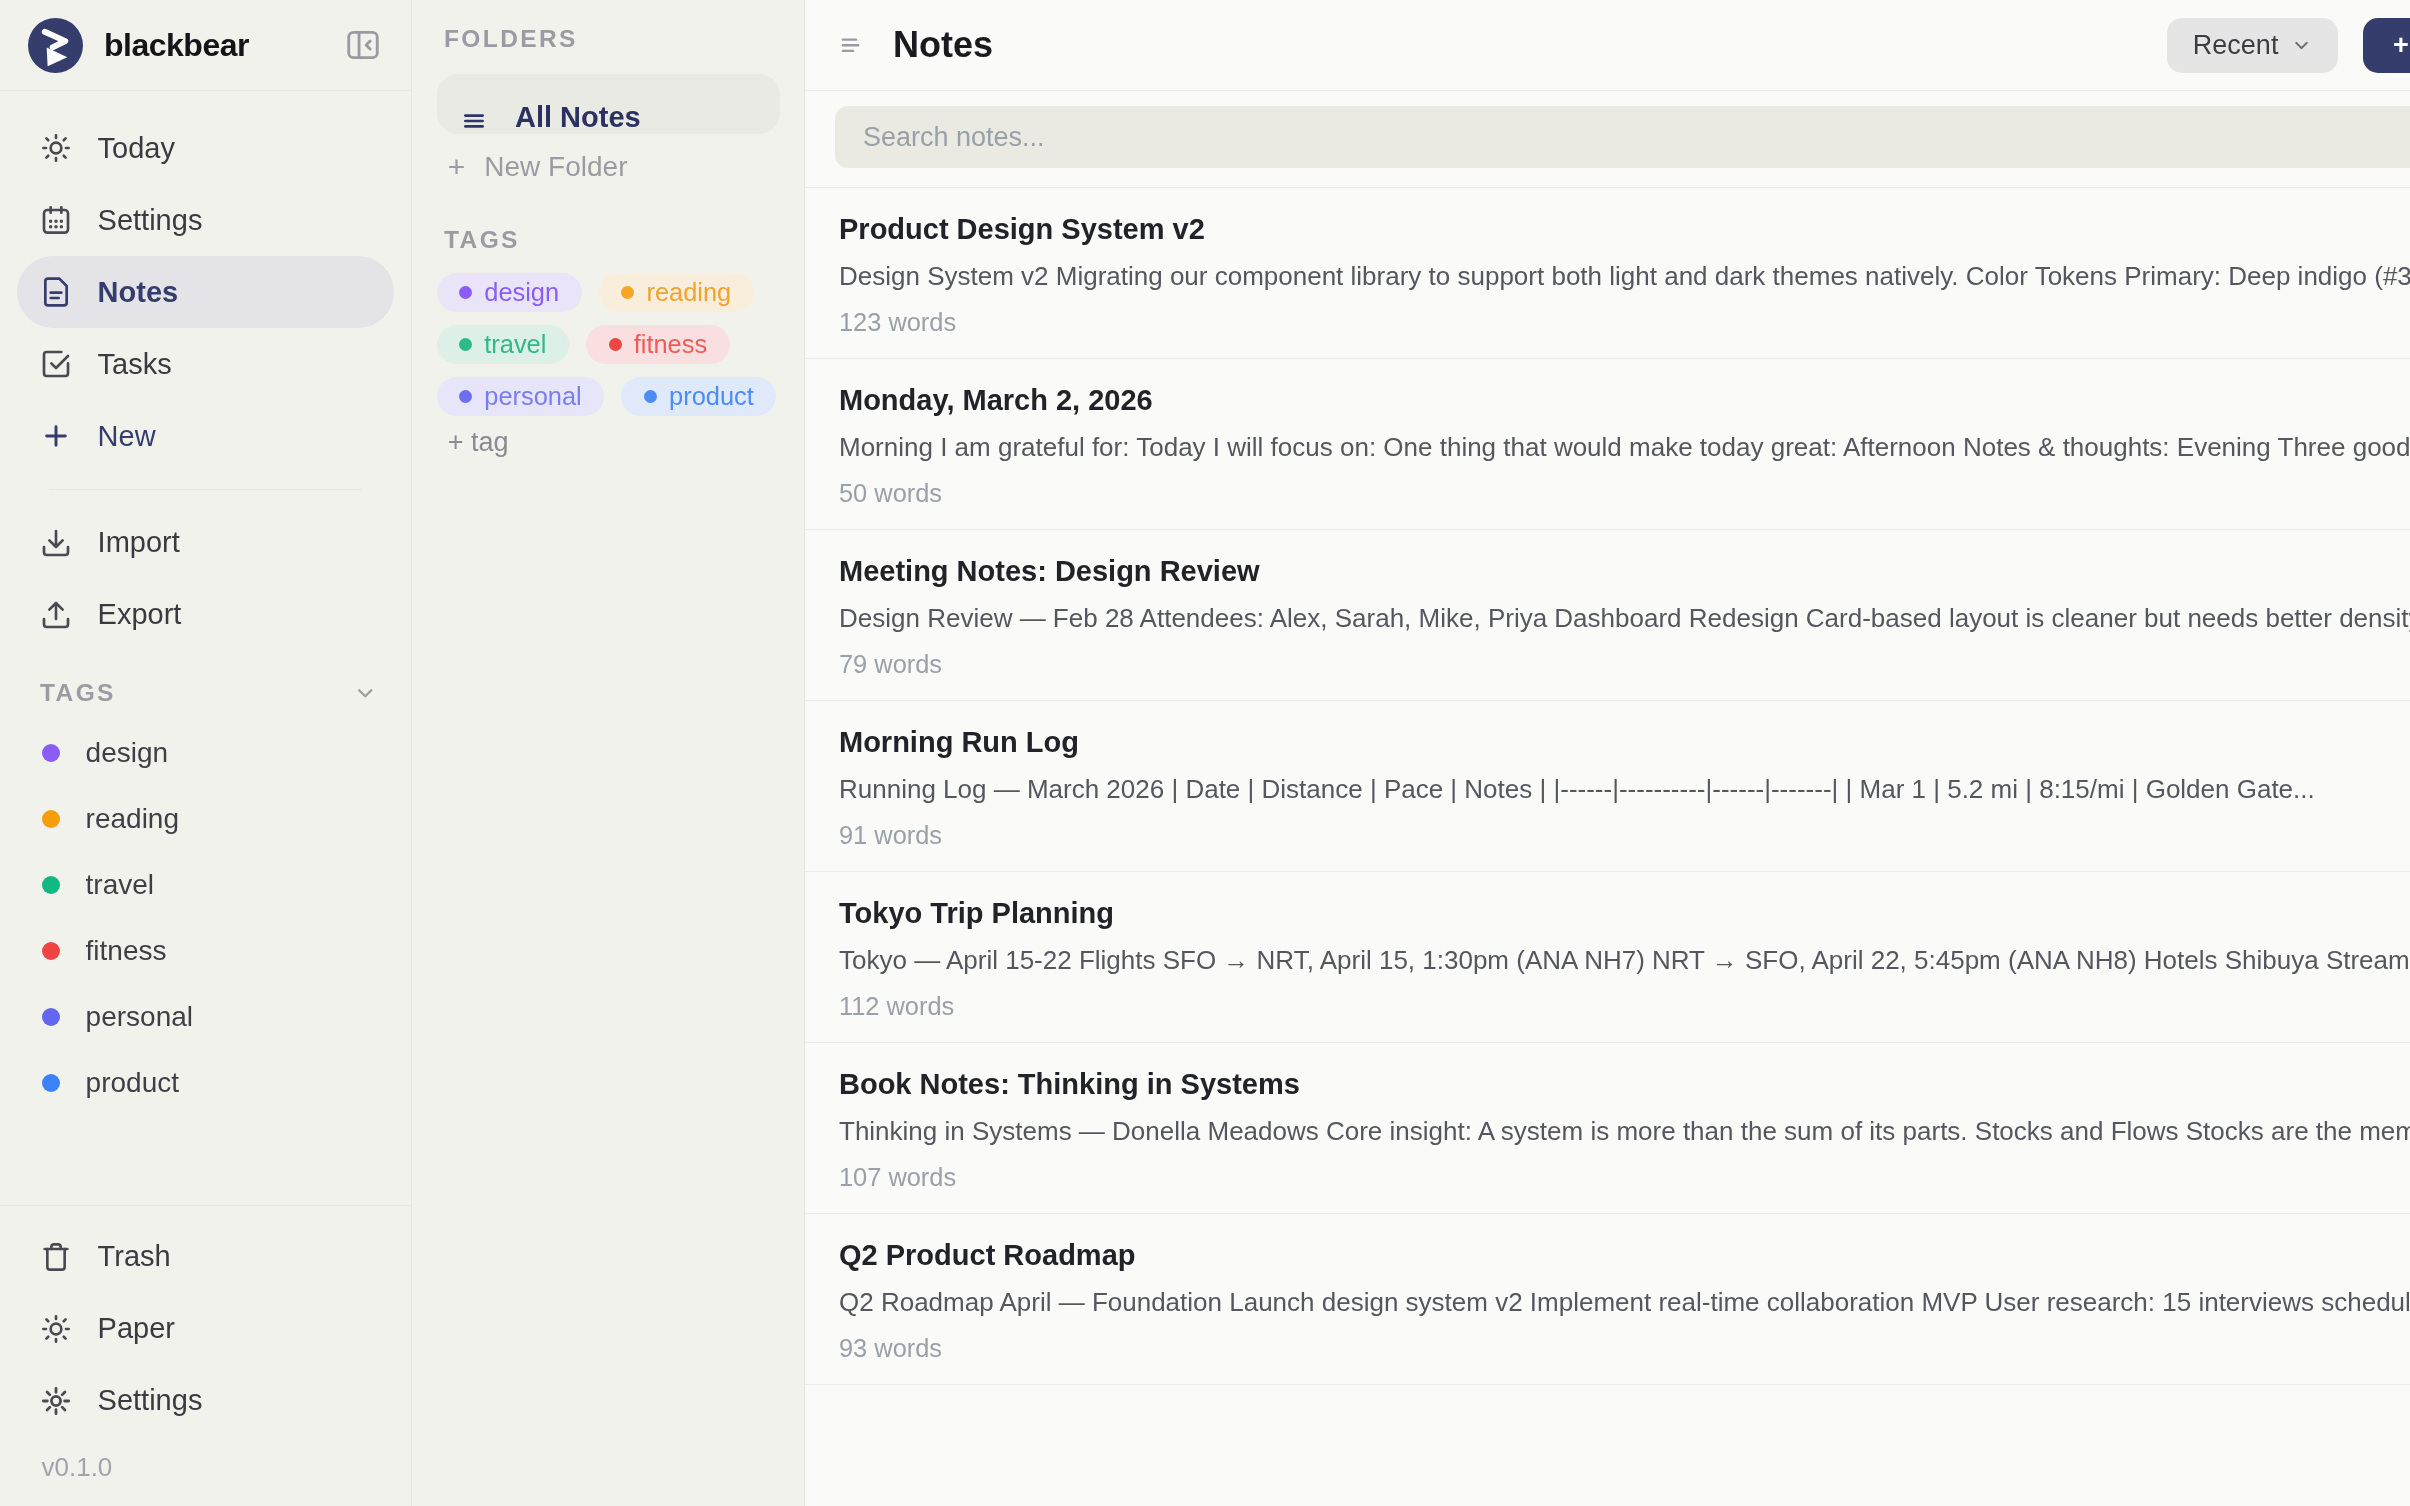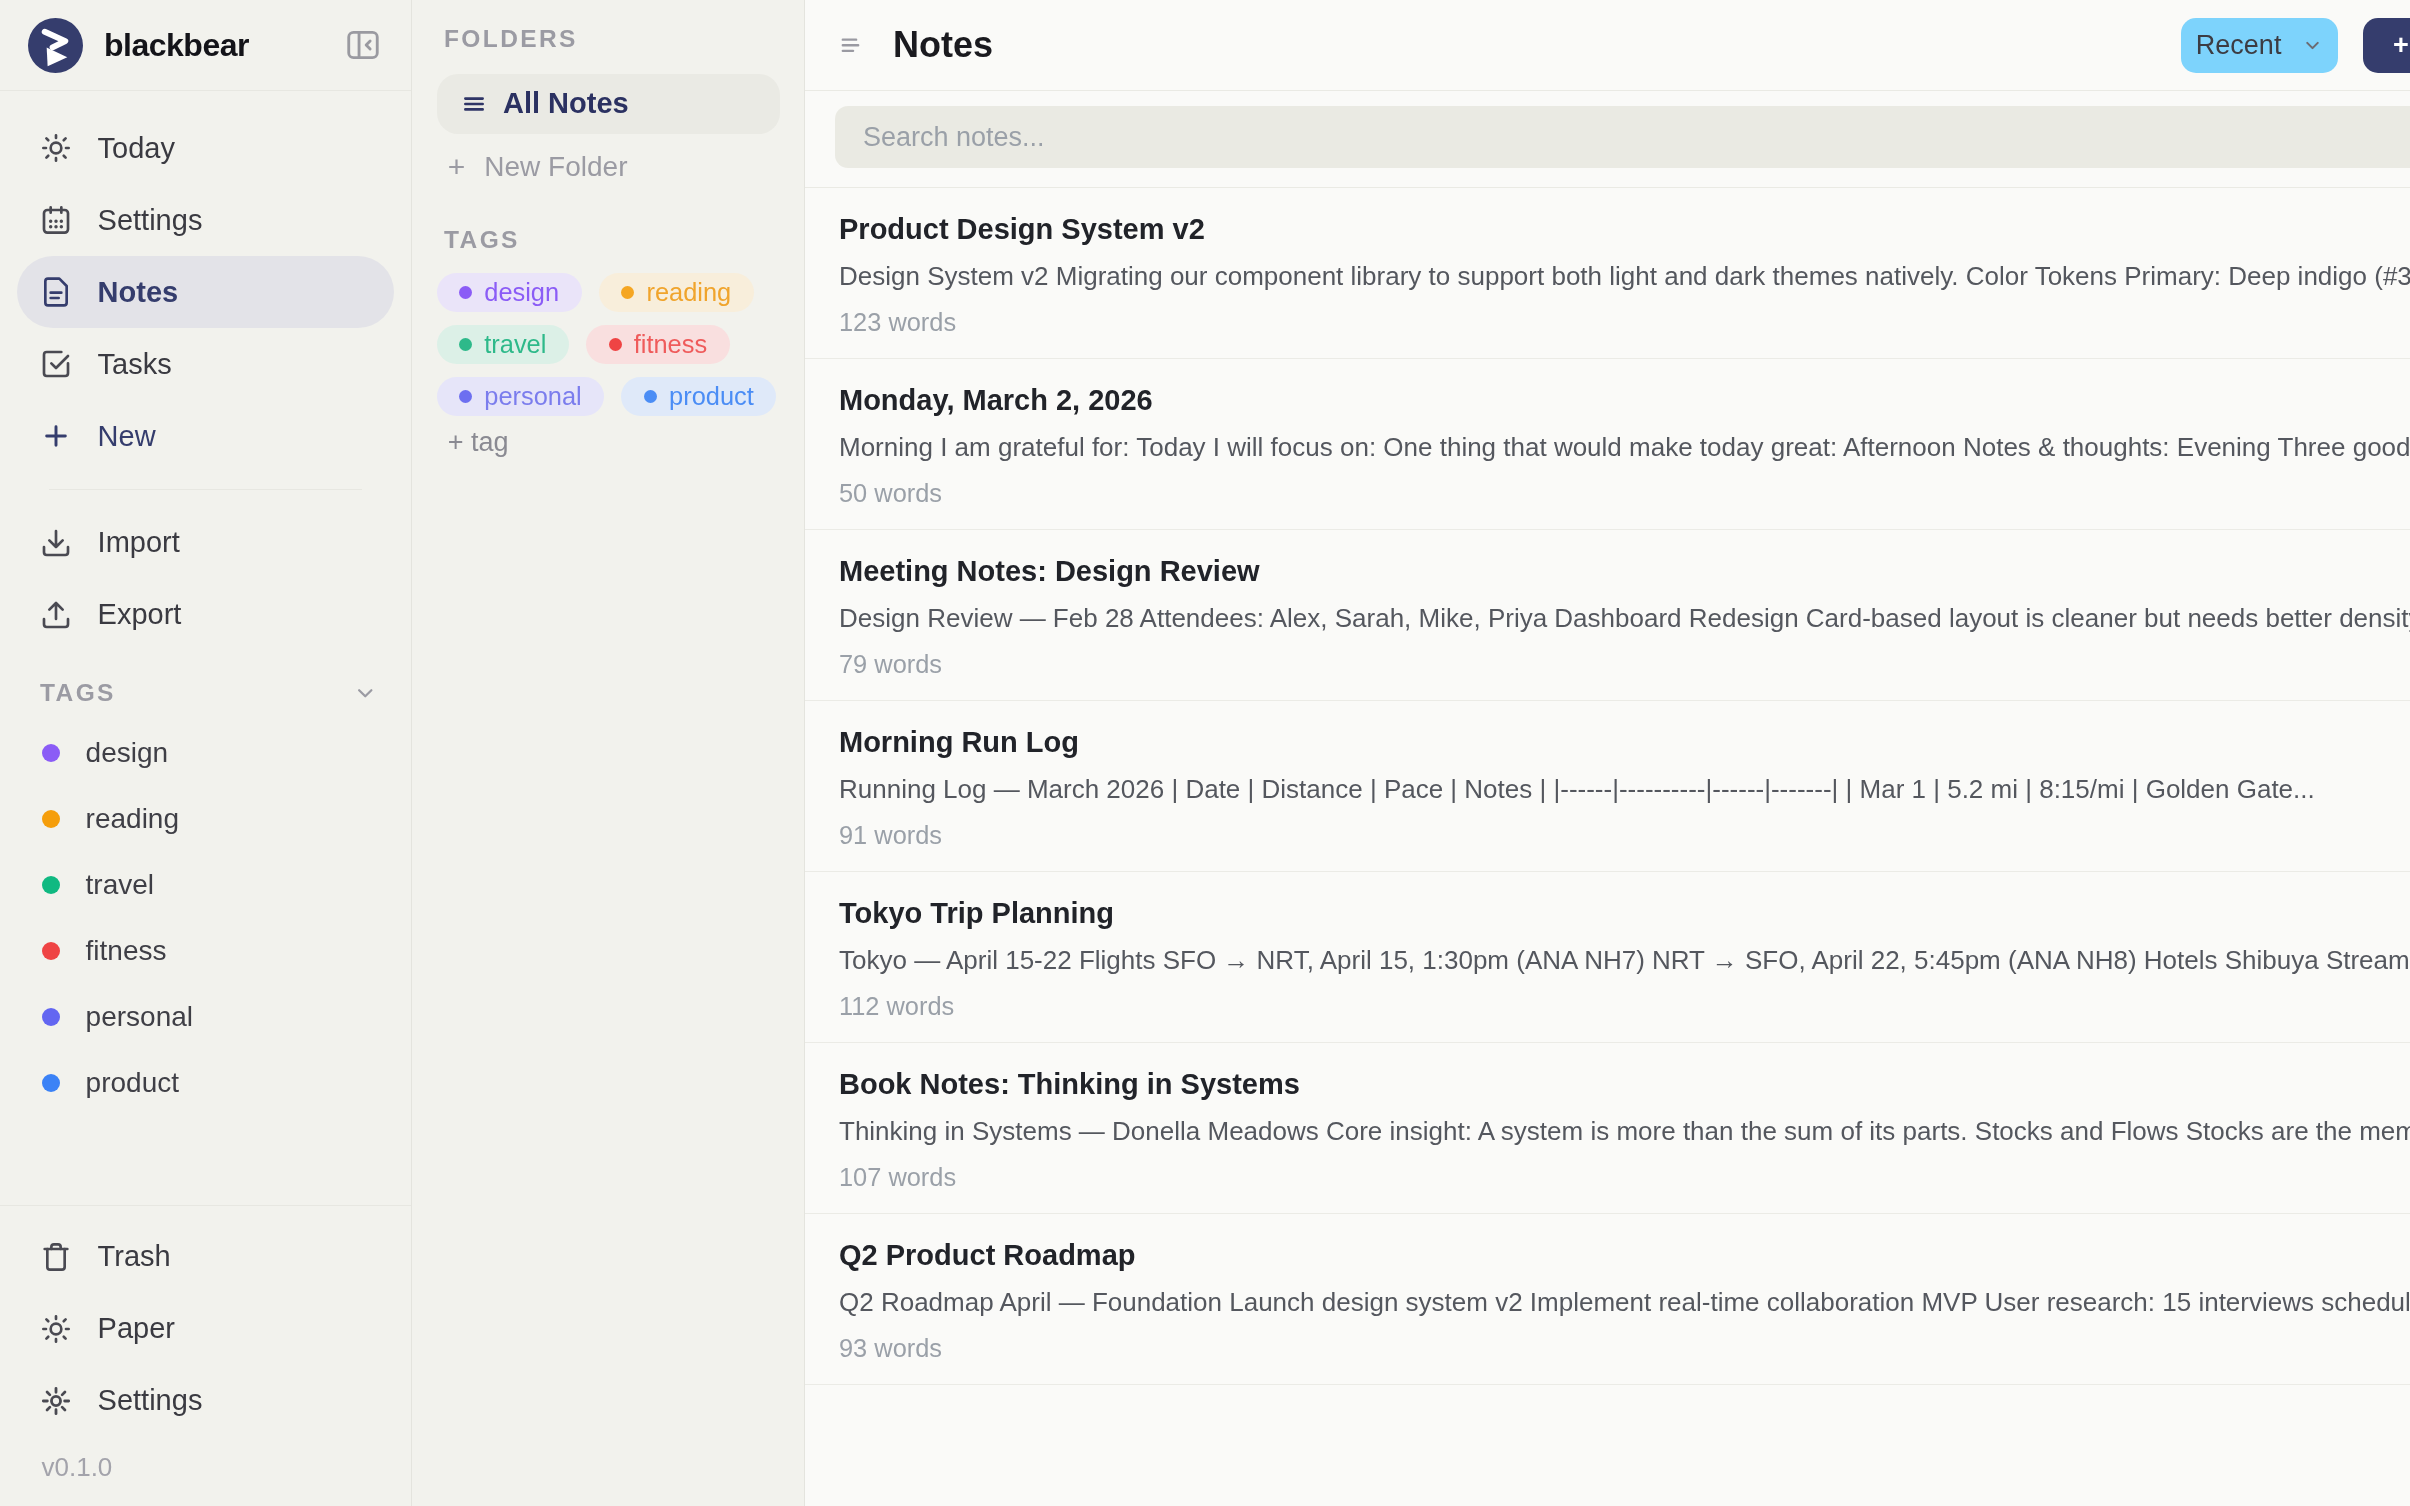--- a/index.html
+++ b/index.html
@@ -42,42 +42,42 @@
   .version { font-size:26px; color:#a3a3ab; padding:15px 0 24.5px 24.5px; }
 
   
   .folders {
     width:393px; flex:0 0 393px; background:#f2f2ed;
     border-right:0.9px solid #e4e4de; padding:0 24.5px;
   }
   .section-label { font-size:24.5px; font-weight:700; color:#9b9ba3; letter-spacing:2.4px; padding-left:7.5px; }
   .folders .section-label.first { margin-top:24.5px; }
   .folder-item { margin-top:21px; height:60px; background:#eaeae4; border-radius:21px;
-    display:flex; align-items:center; gap:16px; padding:0 24.5px; cursor:pointer; }
+    display:flex; align-items:flex-end; gap:28px; padding:0 24.5px; cursor:pointer; }
   .folder-item .lines-icon { width:26px; height:26px; color:#2f3566; display:flex; }
   .folder-item .folder-label { font-size:29px; font-weight:600; color:#2b3161; }
   .new-folder { margin-top:17px; display:flex; align-items:center; gap:19px; padding-left:11.3px;
     font-size:28px; color:#9b9ba3; cursor:pointer; }
   .new-folder .plus-glyph { font-size:30px; line-height:1; }
   .folders .section-label.second { margin-top:43px; }
   .pill-wrap { margin-top:19px; display:flex; flex-wrap:wrap; gap:13px 17px; }
   .pill { height:39px; display:inline-flex; align-items:center; gap:12.2px; padding:0 22.6px;
     border-radius:21px; font-size:25.4px; font-weight:500; cursor:pointer; }
   .pill-dot { width:13px; height:13px; border-radius:50%; }
   .add-tag { margin-top:11px; padding-left:11.3px; font-size:27px; color:#8a8a92; cursor:pointer; }
 
   
   .main { flex:1; background:#fafaf8; display:flex; flex-direction:column; }
   .main-header { height:91px; flex:0 0 91px; display:flex; align-items:center;
     padding:0 32px; border-bottom:0.9px solid #eaeae4; }
   .hdr-lines { width:28px; height:24.5px; color:#9a9aa2; display:flex; cursor:pointer; }
   .page-title { font-size:36px; font-weight:700; color:#1a1a1f; margin-left:28px; }
   .hdr-right { margin-left:auto; display:flex; align-items:center; gap:24.5px; }
-  .sort-btn { height:55px; display:flex; align-items:center; gap:21px; padding:0 15px;
-    background:#7dd3fc; border:none; border-radius:15px; font-size:27px; color:#3c3c43;
+  .sort-btn { height:55px; display:flex; align-items:center; gap:13px; padding:0 26px;
+    background:#e5e5e5; border:none; border-radius:15px; font-size:27px; color:#3c3c43;
     font-family:inherit; cursor:pointer; }
   .sort-btn .chev { width:21px; height:21px; color:#6b6b72; display:flex; }
   .new-note-btn { height:55px; padding:0 30px; background:#353D6D; border:none; border-radius:15px;
     font-size:27px; font-weight:600; color:#ffffff; font-family:inherit; cursor:pointer; }
   .search-wrap { padding:15px 30px 19px; border-bottom:0.9px solid #eaeae4; }
   .search-input { width:100%; height:62px; background:#eaeae3; border:none; border-radius:13px;
     padding:0 28px; font-size:27px; font-family:inherit; color:#3c3c43; outline:none; }
   .search-input::placeholder { color:#9aa0a8; }
   .notes-list { flex:1; overflow:hidden; }
   .note-row { height:171px; padding:24.5px 34px 0; border-bottom:0.9px solid #ebebe6;

